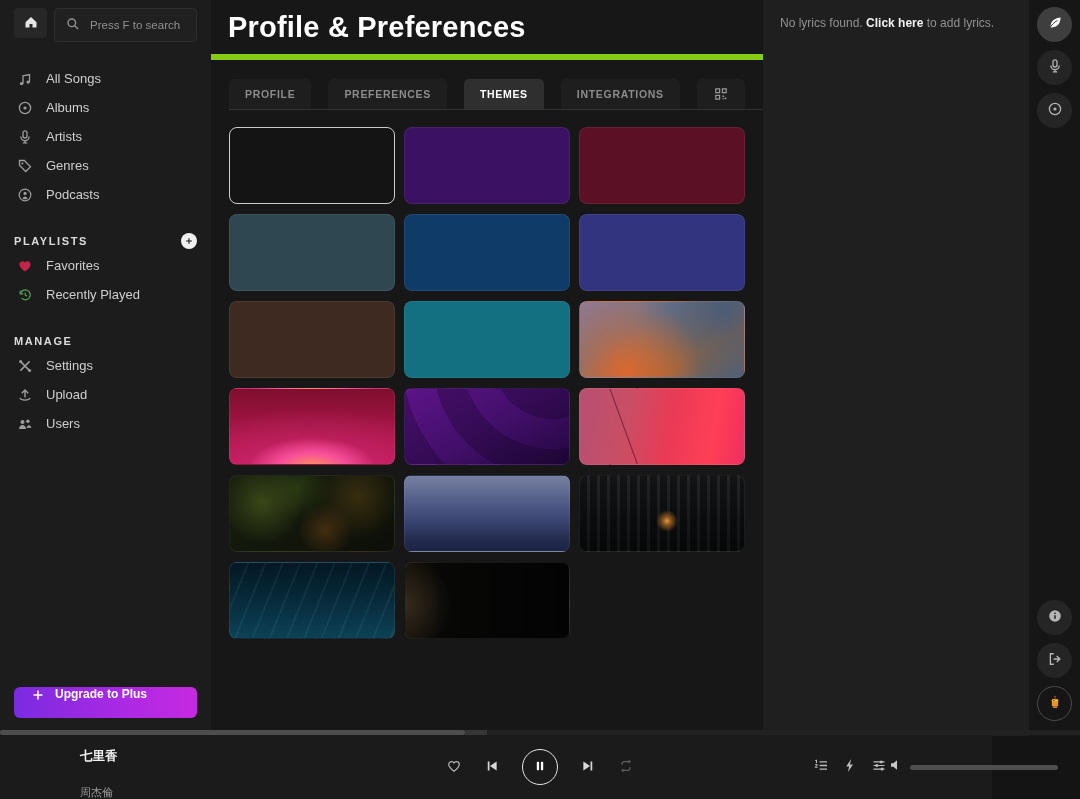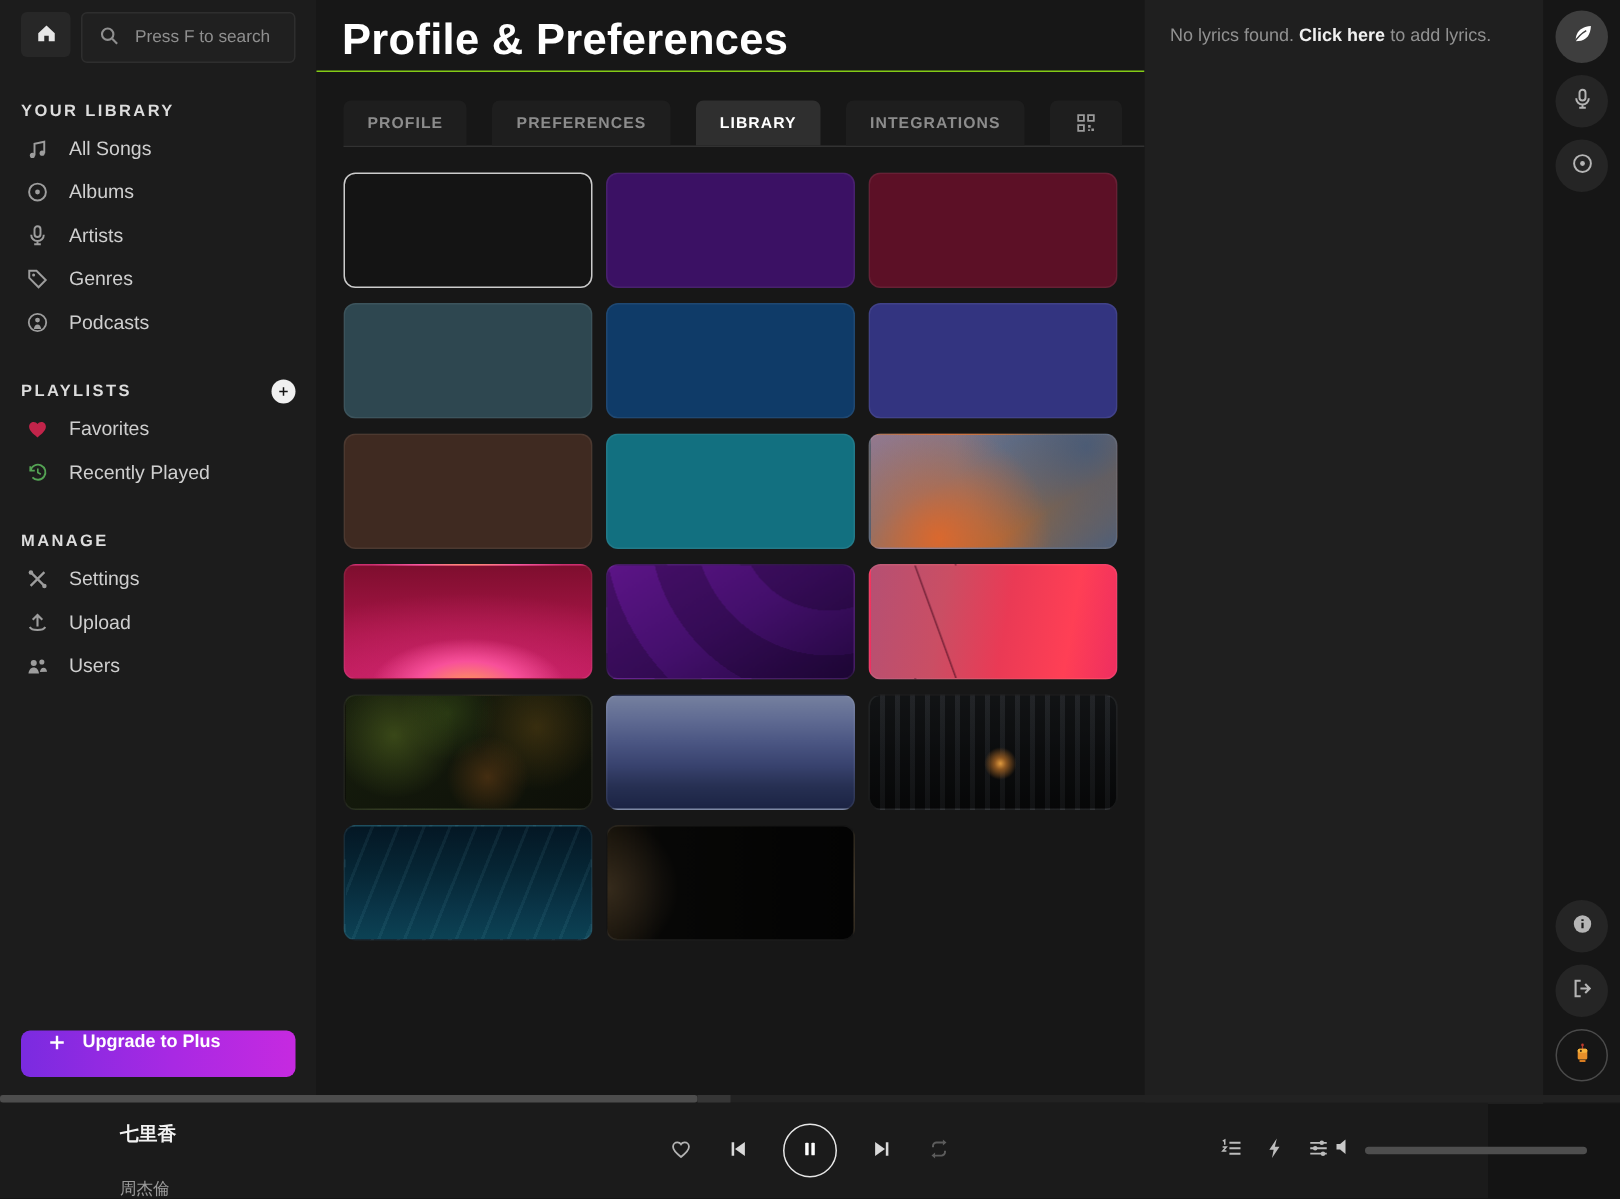--- a/index.html
+++ b/index.html
@@ -23,21 +23,21 @@
   .sb-item { display:flex; align-items:center; gap:13px; height:29px; color:#cfcfcf;
     font-size:13px; cursor:pointer; padding-left:3px; border-radius:4px; }
   .sb-item .ic { color:#9d9d9d; display:flex; }
   .upgrade-btn { position:absolute; left:14px; right:14px; bottom:18px; height:31px;
     border:none; border-radius:6px; color:#fff; font-size:12px; font-weight:600;
     background:linear-gradient(90deg,#7a2be0 0%,#a829e3 55%,#c62ae0 100%);
     display:flex; align-items:flex-start; justify-content:flex-start; gap:9px; padding-left:16px; cursor:pointer; }
 
   
   .main { position:absolute; left:211px; top:0; width:552px; height:736px; background:#171717; }
-  .main-header { height:48px; border-bottom:1px solid #84cc16; padding:11px 0 12px 17px; }
+  .main-header { height:60px; border-bottom:6px solid #84cc16; padding:11px 0 12px 17px; }
   .page-title { color:#fff; font-size:29px; font-weight:800; letter-spacing:.2px; }
   .tabs { display:flex; gap:17px; margin:19px 0 0 18px; border-bottom:1px solid #323232; }
   .tab { background:#1e1e1e; border:none; color:#8c8c8c; font-size:10.5px; font-weight:600;
     letter-spacing:.7px; padding:0 16px; height:30px; border-radius:5px 5px 0 0; cursor:pointer;
     display:flex; align-items:center; }
   .tab.active { background:#2f2f2f; color:#fff; }
   .tab .ic { display:flex; color:#9a9a9a; }
   .theme-grid { display:grid; grid-template-columns:repeat(3,1fr); gap:10px 9px; padding:17px 18px; }
   .theme-card { height:77px; border-radius:8px; border:1px solid rgba(255,255,255,.07); cursor:pointer; }
   .theme-card.selected { border:1.5px solid #cccccc; }
@@ -96,23 +96,20 @@
       <div class="search-box">
         <span class="ic"><svg width="16" height="16" viewBox="0 0 16 16" xmlns="http://www.w3.org/2000/svg">
               <circle cx="6.8" cy="6.8" r="3.8" fill="none" stroke="currentColor" stroke-width="1.4"></circle>
               <path d="m9.8 9.8 3.3 3.3" stroke="currentColor" stroke-width="1.4"></path>
             </svg></span>
         <span>Press F to search</span>
       </div>
     </div>
     <div id="sb-sections">
         <div class="sb-section">
-          <div class="sb-label-row">
-            <div class="sb-label">YOUR LIBRARY</div>
-          </div>
           <div class="sb-item">
             <span class="ic">
               <svg width="16" height="16" viewBox="0 0 16 16" xmlns="http://www.w3.org/2000/svg">
                 <path d="M6 12.6V4.8l6.5-1.3v7.6" fill="none" stroke="currentColor" stroke-width="1.3"></path>
                 <circle cx="4.6" cy="12.6" r="1.7" fill="currentColor"></circle>
                 <circle cx="11.1" cy="11.1" r="1.7" fill="currentColor"></circle>
               </svg>
             </span>
             <span>All Songs</span>
           </div>
@@ -230,21 +227,21 @@
       <div class="page-title">Profile &amp; Preferences</div>
     </div>
     <div class="tabs" id="tabs">
         <button class="tab">
           <span>PROFILE</span>
         </button>
         <button class="tab">
           <span>PREFERENCES</span>
         </button>
         <button class="tab active">
-          <span>LIBRARY</span>
+          <span>THEMES</span>
         </button>
         <button class="tab">
           <span>INTEGRATIONS</span>
         </button>
         <button class="tab">
           <span class="ic">
             <svg width="16" height="16" viewBox="0 0 16 16" xmlns="http://www.w3.org/2000/svg">
               <path d="M2.8 2.8h3.8v3.8H2.8zM9.4 2.8h3.8v3.8H9.4zM2.8 9.4h3.8v3.8H2.8z" fill="none" stroke="currentColor" stroke-width="1.2"></path>
               <path d="M9.4 9.4h1.7v1.7H9.4zM11.6 11.6h1.7v1.7h-1.7zM9.4 12.1h1.2v1.2H9.4z" fill="currentColor"></path>
             </svg>

